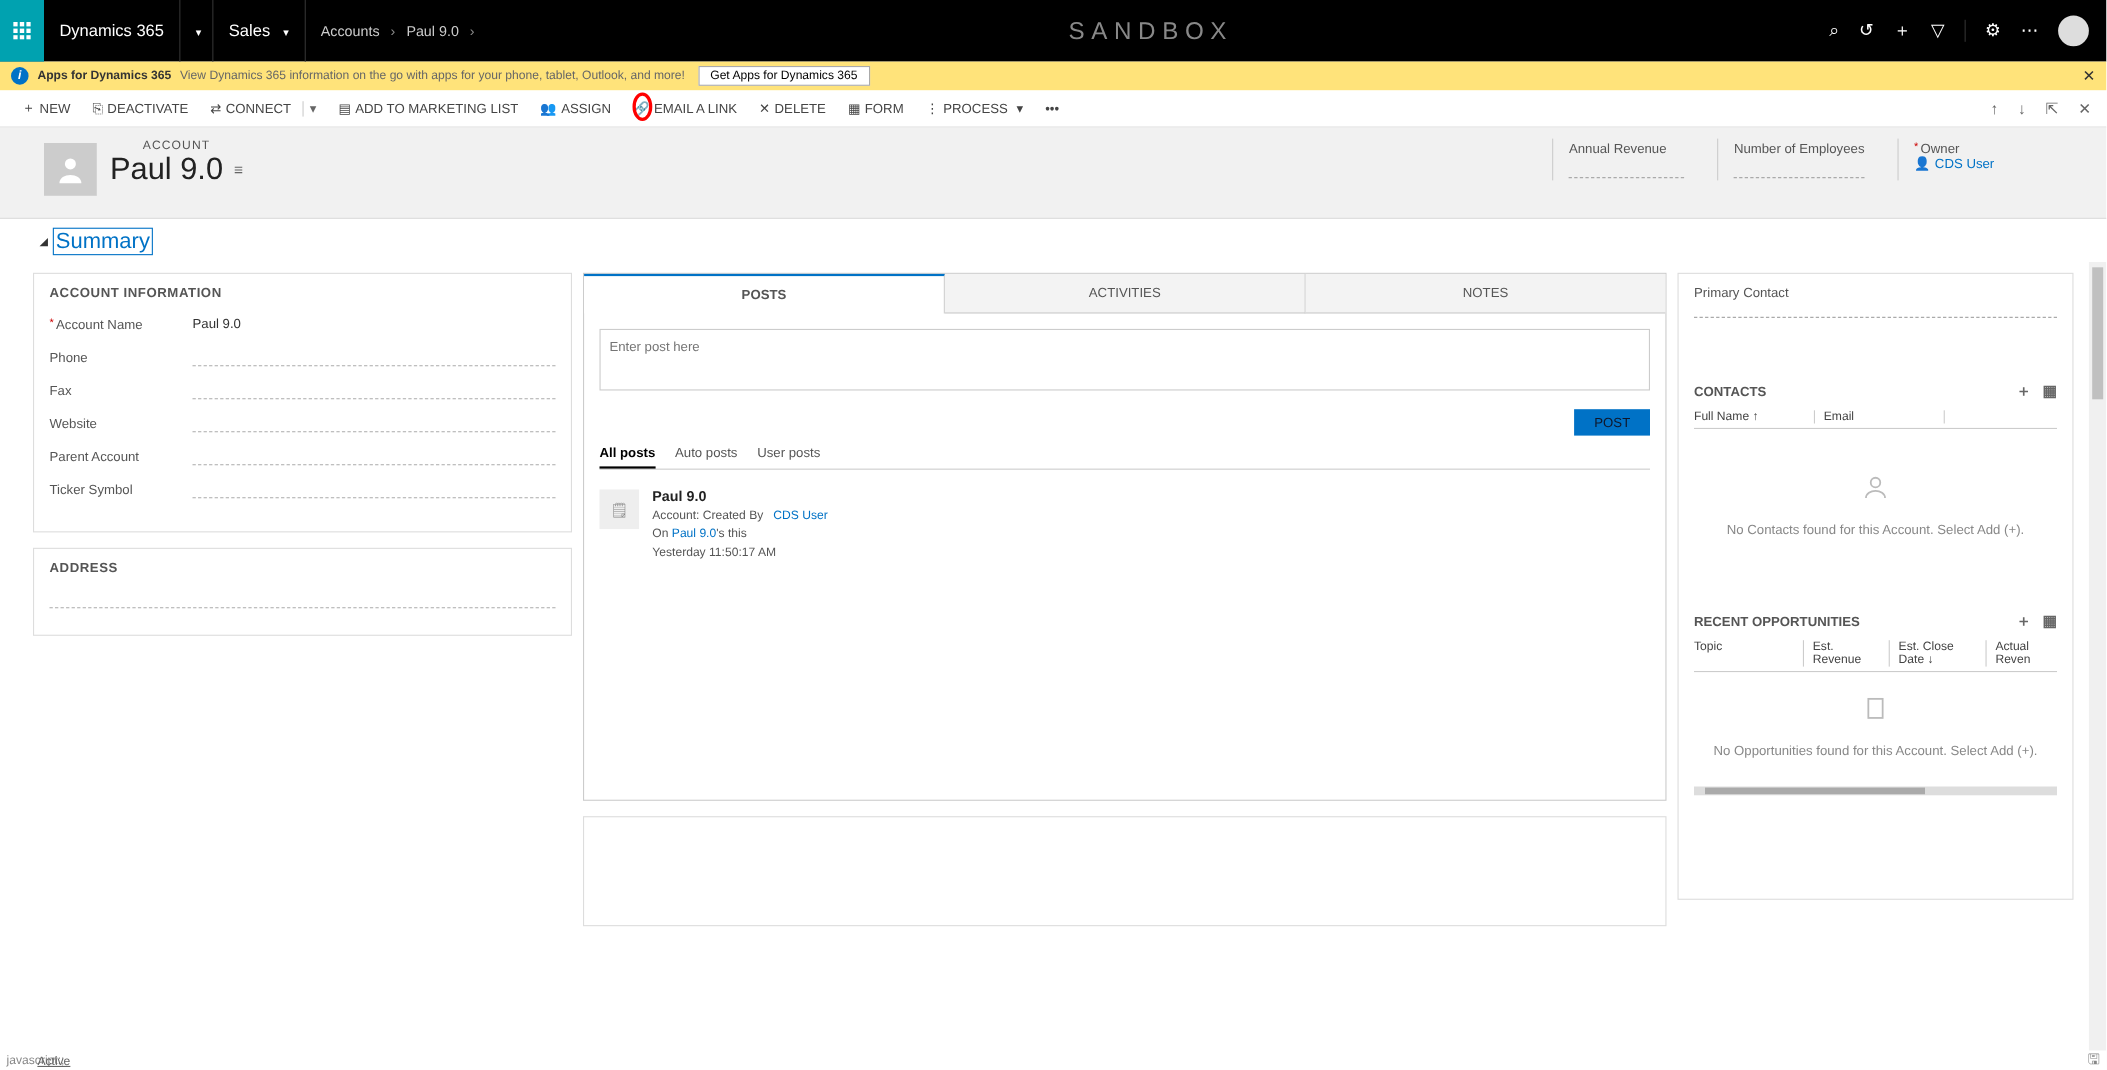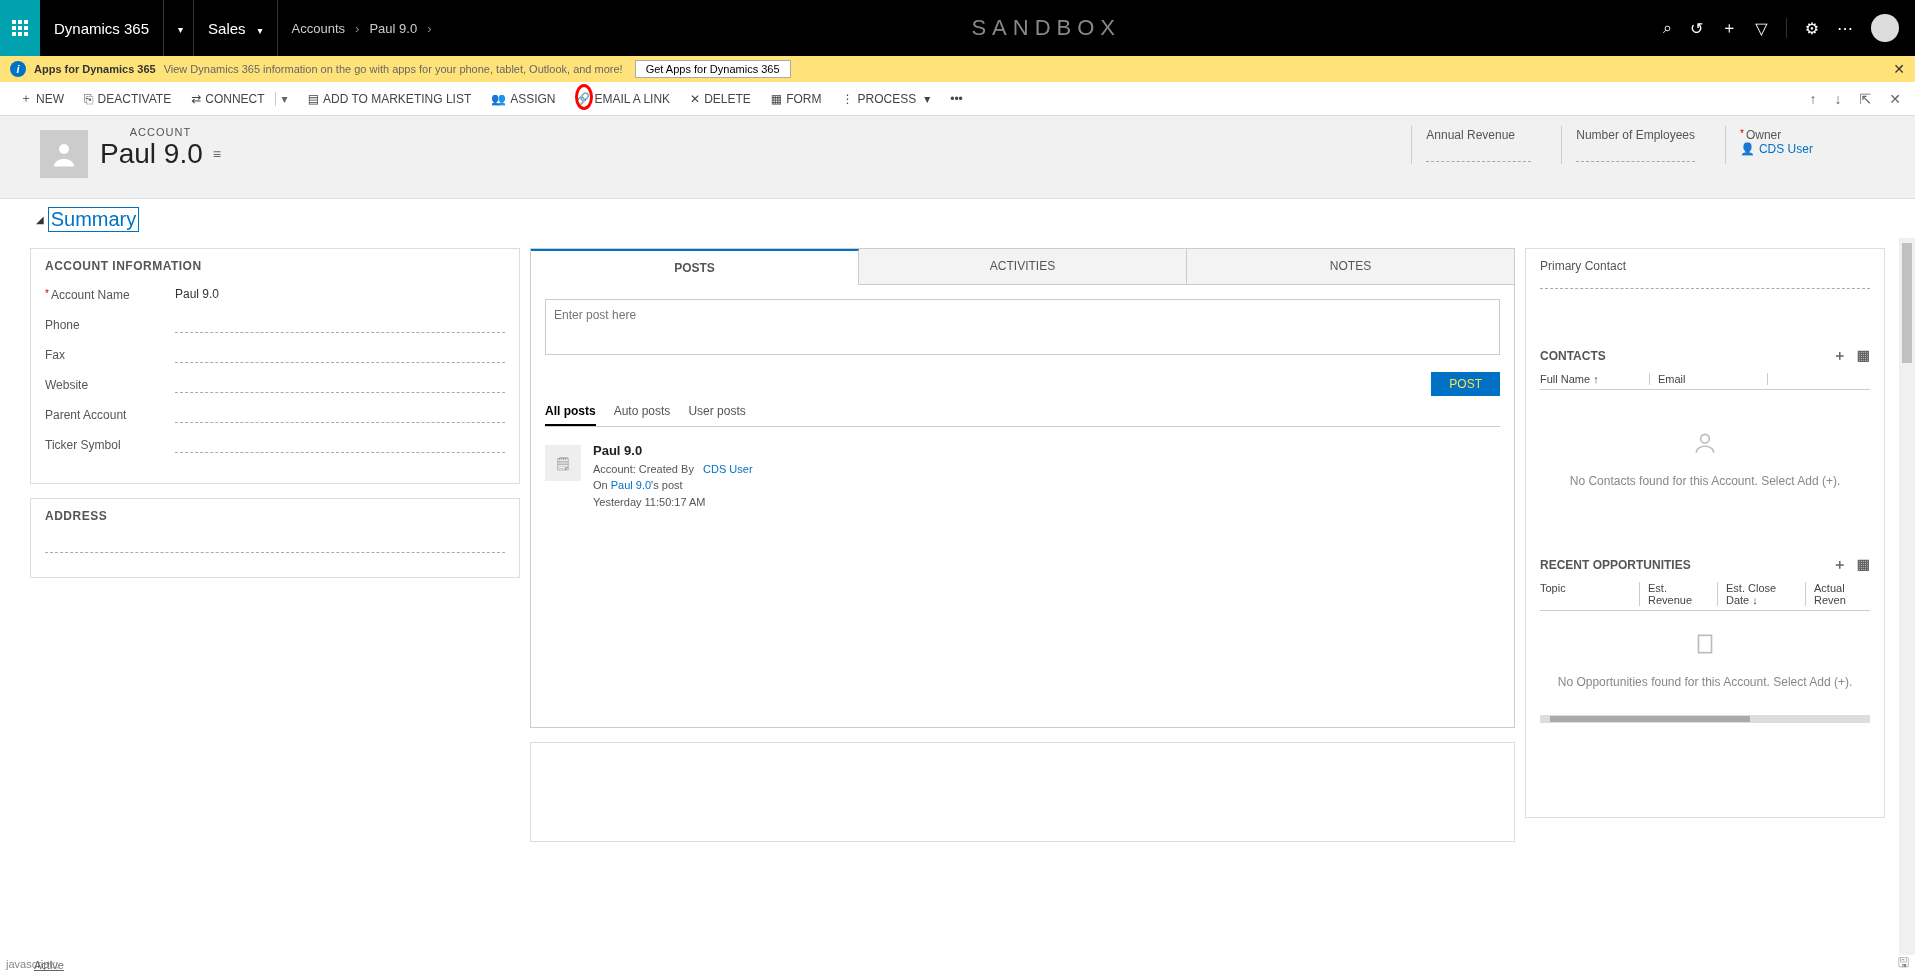--- a/index.html
+++ b/index.html
@@ -69,21 +69,21 @@
 
 
 .tabbox { border: 1px solid #ccc; background: #fff; }
 .tabs { display: flex; }
 .tabs .tab { flex: 1; text-align: center; padding: 10px 0; font-size: 12px; color: #555; background: #f3f3f3; border-bottom: 1px solid #ccc; border-right: 1px solid #ccc; cursor: pointer;}
 .tabs .tab.active { background: #fff; border-top: 2px solid #0072c6; border-bottom: none; font-weight: 600;}
 .tabs .tab:last-child { border-right: none; }
 .tabbody { padding: 14px; }
 .postinput { width: 100%; height: 56px; border: 1px solid #ccc; padding: 8px; font-size: 12px; resize: none; color: #888;}
 .postbtn-row { display: flex; justify-content: flex-end; margin-top: 14px;}
-.postbtn { background: #0072c6; color: #fde047; border: none; padding: 5px 18px; font-size: 12px; cursor: pointer; text-align: right;}
+.postbtn { background: #0072c6; color: #0f172a; border: none; padding: 5px 18px; font-size: 12px; cursor: pointer; text-align: right;}
 .filtertabs { display: flex; gap: 18px; margin-top: 8px; font-size: 12px; color: #555; border-bottom: 1px solid #ccc;}
 .filtertabs span { padding-bottom: 6px; cursor: pointer;}
 .filtertabs span.active { color: #000; border-bottom: 2px solid #000; font-weight: 600;}
 .postitem { display: flex; gap: 12px; margin-top: 14px; }
 .postitem .picon { width: 36px; height: 36px; background: #eee; display: flex; align-items: center; justify-content: center; margin-top: 4px;}
 .postitem .pbody { font-size: 11px; color: #555; line-height: 1.5;}
 .postitem .ptitle { font-weight: 600; font-size: 13px; color: #222;}
 .postitem .plink { color: #0072c6; }
 
 
@@ -306,21 +306,21 @@
           <span>Auto posts</span>
           <span>User posts</span>
         </div>
         <div class="postitem">
           <div class="picon">
                 <span style="color:#888;">🗒</span>
               </div>
           <div class="pbody">
             <div class="ptitle">Paul 9.0</div>
             <div><span>Account: Created By</span>&nbsp;&nbsp;&nbsp;<span class="plink">CDS User</span></div>
-            <div><span>On </span><span class="plink">Paul 9.0</span><span>'s post</span></div>
+            <div><span>On </span><span class="plink">Paul 9.0</span><span>'s this</span></div>
             <div>Yesterday 11:50:17 AM</div>
           </div>
         </div>
       </div>
     </div>
     <div class="panel" style="height:100px;margin-top:14px;"></div>
   </div>
 
   <div class="col right">
     <div class="panel" style="height:570px;overflow:hidden;">

